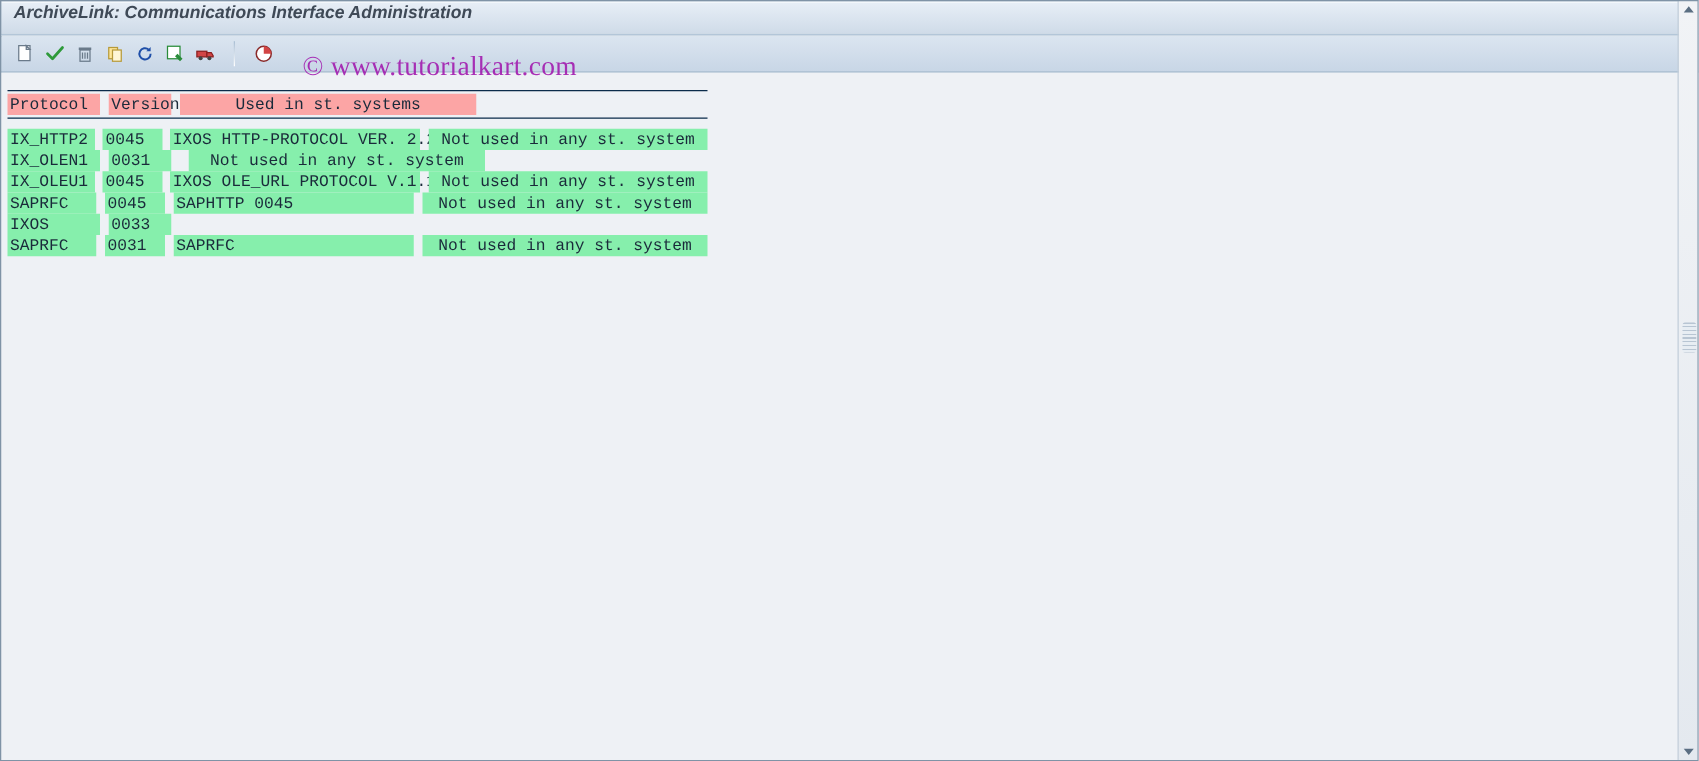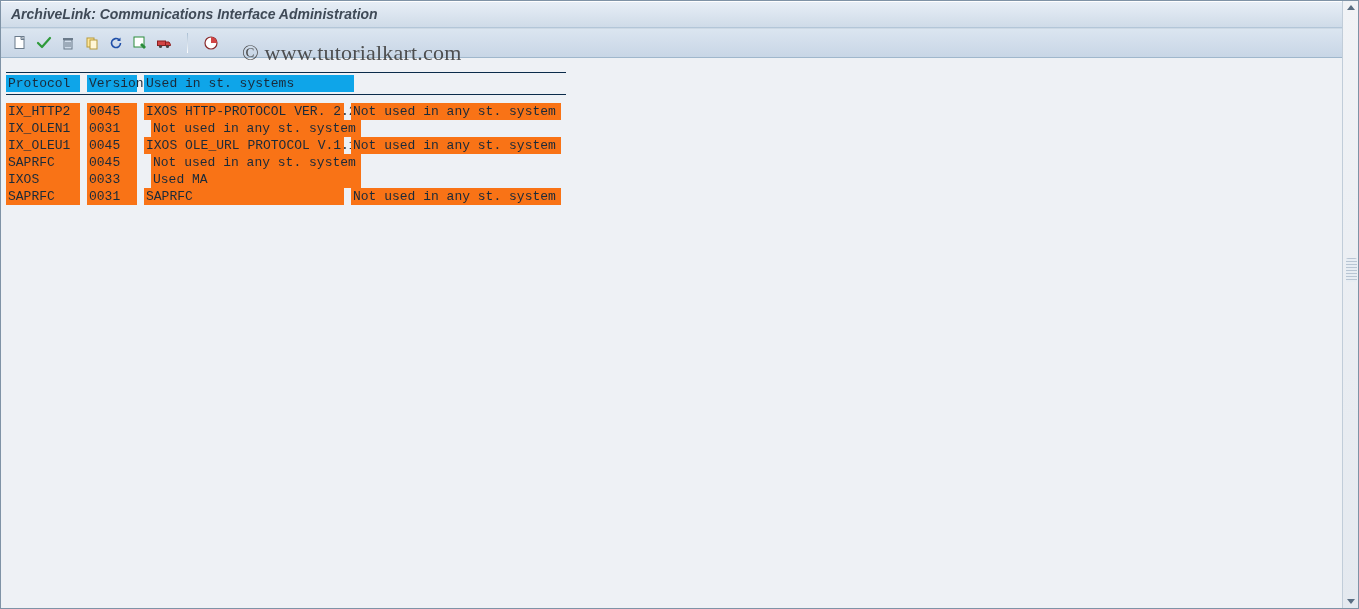--- a/index.html
+++ b/index.html
@@ -16,21 +16,20 @@
     }
 
     
     .title-bar {
       border: 1px solid #9fb7cc;
       border-bottom: 1px solid #b3c6d8;
       background: linear-gradient(#e8eff7, #cfdbe8);
       box-shadow: inset 0 1px 0 #ffffff;
       height: 28px;
       display: flex;
-      align-items: center;
       padding: 0 10px;
     }
     .title-bar .title {
       font-style: italic;
       font-weight: bold;
       font-size: 14px;
       color: #3f4a57;
     }
 
     
@@ -63,21 +62,21 @@
     .toolbar .sep.wide { margin: 0 10px 0 10px; }
     .toolbar svg { width: 16px; height: 16px; display: block; }
 
     
     .watermark {
       position: absolute;
       top: 40px;
       left: 242px;
       font-family: Georgia, 'Times New Roman', serif;
       font-size: 22px;
-      color: #404040;
+      color: #a21caf;
       opacity: 0.9;
       pointer-events: none;
       letter-spacing: 0.2px;
     }
 
     
     .content {
       padding: 14px 6px;
       font-family: "Courier New", Consolas, monospace;
       font-size: 13px;
@@ -92,21 +91,21 @@
     }
     .hr-line {
       height: 1px;
       background: #0a2b4a;
       margin: 0 0 2px 0;
     }
     .list-header {
       display: flex;
     }
     .list-header .hcell {
-      background: #0ea5e9;
+      background: #fca5a5;
       padding: 1px 2px;
       white-space: pre;
     }
     .list-header .gap {
       background: transparent;
       width: 7px;
     }
 
     .list-body {
       margin-top: 0;
@@ -114,33 +113,33 @@
     .list-body .hr-top {
       height: 1px;
       background: #0a2b4a;
       margin: 2px 0 8px 0;
     }
     .list-row {
       display: flex;
       line-height: 17px;
     }
     .list-row .dcell {
-      background: #f97316;
+      background: #86efac;
       padding: 0 2px;
       white-space: pre;
     }
     .list-row .gap {
       background: transparent;
       width: 7px;
     }
 
     .c-proto { width: 74px; }
     .c-ver   { width: 50px; text-align: left; }
     .c-desc  { width: 200px; }
-    .c-used  { width: 210px; }
+    .c-used  { width: 237px; text-align: center; }
 
     
     .vscroll {
       position: absolute;
       top: 0; right: 0; bottom: 0;
       width: 17px;
       background: linear-gradient(#f1f3f6, #e4e9ef);
       border-left: 1px solid #c1cdd9;
       display: flex;
       flex-direction: column;
@@ -276,30 +275,30 @@
         <span class="gap"></span>
         <span class="dcell c-desc">IXOS OLE_URL PROTOCOL V.1.1</span>
         <span class="gap"></span>
         <span class="dcell c-used">Not used in any st. system</span>
       </div>
       <div class="list-row">
         <span class="dcell c-proto">SAPRFC</span>
         <span class="gap"></span>
         <span class="dcell c-ver">0045</span>
         <span class="gap"></span>
+        <span class="dcell c-desc">SAPHTTP 0045</span>
         <span class="gap"></span>
         <span class="dcell c-used">Not used in any st. system</span>
       </div>
       <div class="list-row">
         <span class="dcell c-proto">IXOS</span>
         <span class="gap"></span>
         <span class="dcell c-ver">0033</span>
         <span class="gap"></span>
         <span class="gap"></span>
-        <span class="dcell c-used">Used MA</span>
       </div>
       <div class="list-row">
         <span class="dcell c-proto">SAPRFC</span>
         <span class="gap"></span>
         <span class="dcell c-ver">0031</span>
         <span class="gap"></span>
         <span class="dcell c-desc">SAPRFC</span>
         <span class="gap"></span>
         <span class="dcell c-used">Not used in any st. system</span>
       </div>

